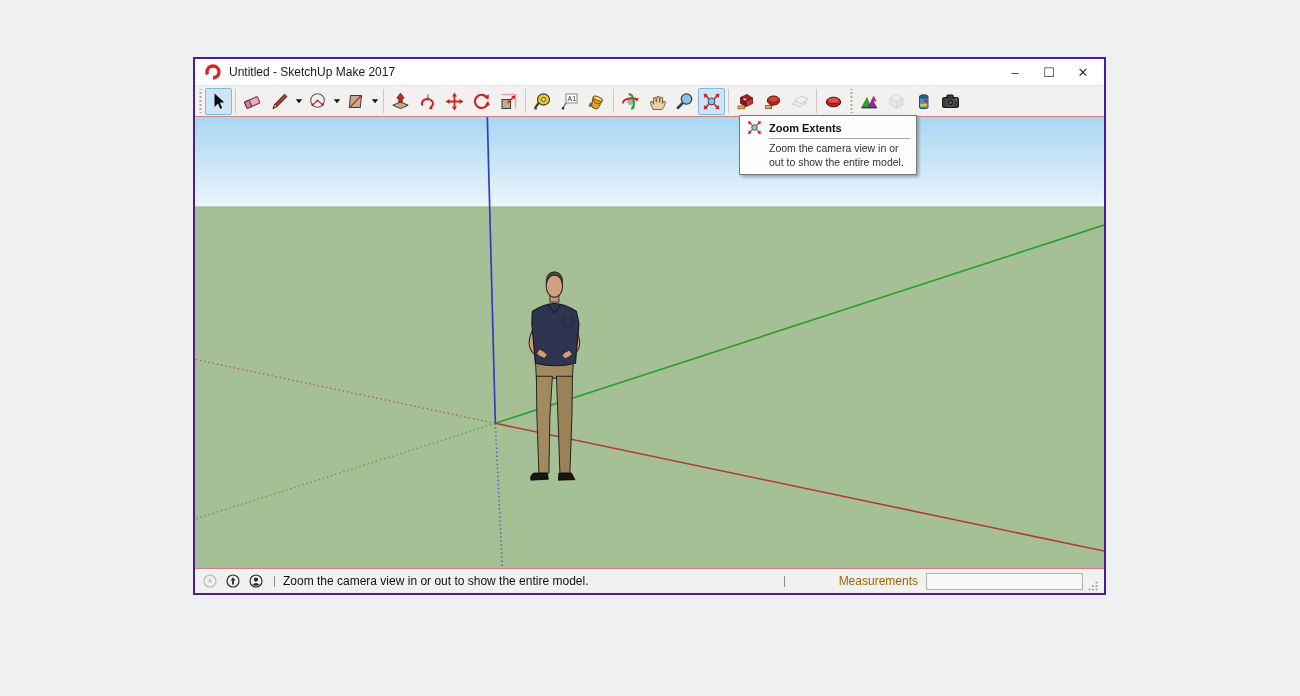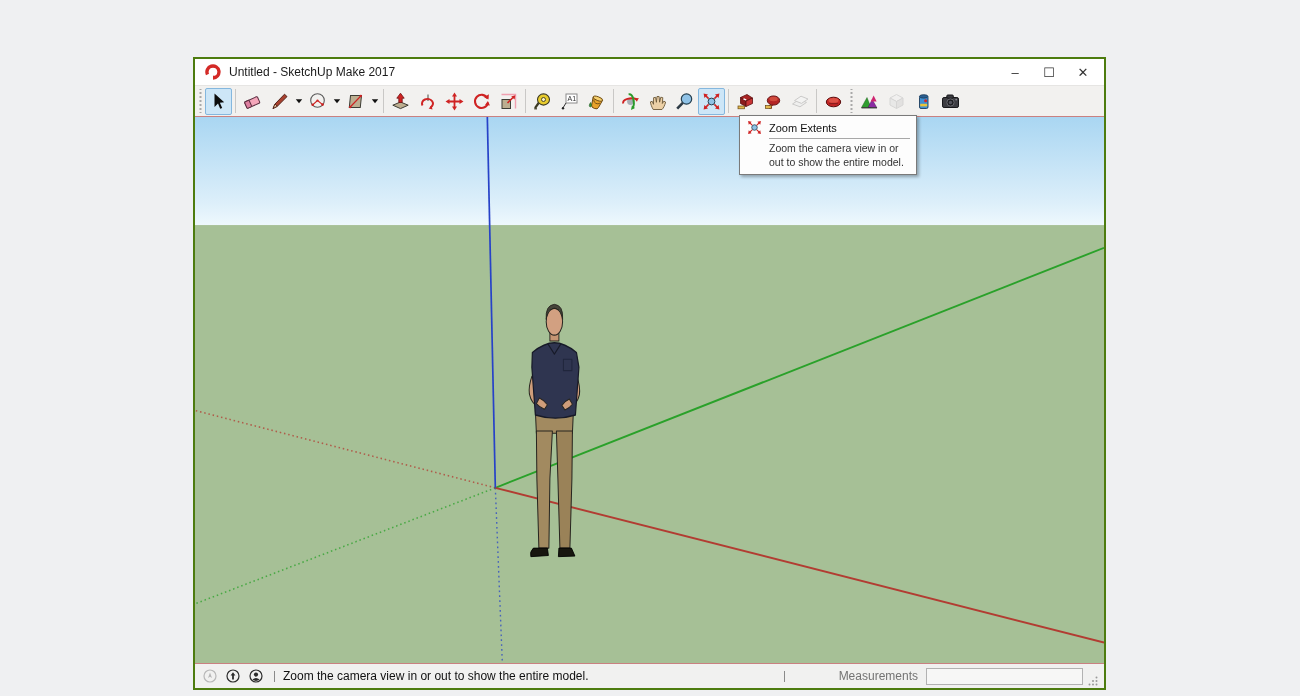--- a/index.html
+++ b/index.html
@@ -1,21 +1,21 @@
 <!DOCTYPE html>
 <html><head>
 <meta charset="utf-8">
 <style>
   * { margin:0; padding:0; box-sizing:border-box; }
   html,body { width:1300px; height:696px; overflow:hidden; }
   body { background:#eff0f2; font-family:"Liberation Sans", sans-serif; }
 
   .window {
-    position:absolute; left:193px; top:57px; width:913px; height:633px;
-    background:#ffffff; border:2px solid #4d7c0f;
+    position:absolute; left:193px; top:57px; width:913px; height:538px;
+    background:#ffffff; border:2px solid #4c1d95;
     display:flex; flex-direction:column;
   }
 
   
   .titlebar { height:26px; display:flex; align-items:center; padding:0 4px 0 10px; background:#fff; flex:0 0 auto; }
   .titlebar .logo { width:16px; height:16px; margin-right:8px; flex:0 0 auto; }
   .title-text { font-size:12px; color:#1a1a1a; }
   .win-controls { margin-left:auto; display:flex; }
   .win-btn { width:34px; height:24px; display:flex; align-items:center; justify-content:center;
              font-size:13px; color:#333; cursor:default; }
@@ -40,31 +40,31 @@
 
   
   .viewport { flex:1 1 auto; position:relative; border-top:1px solid #c98181; border-bottom:1px solid #c98181; overflow:hidden; }
   .viewport svg.scene { display:block; width:100%; height:100%; }
 
   
   .tooltip { position:absolute; left:544px; top:56px; width:178px; z-index:50;
              background:#fdfdfd; border:1px solid #7a7a7a; box-shadow:2px 2px 3px rgba(0,0,0,.3);
              padding:3px 6px 5px 6px; }
   .tt-head { display:flex; align-items:center; gap:6px; }
-  .tt-title { font-size:11px; font-weight:normal; color:#111; }
+  .tt-title { font-size:11px; font-weight:bold; color:#111; }
   .tt-sep { height:1px; background:#a8a8a8; margin:2px 0 3px 23px; }
   .tt-body { font-size:10.5px; line-height:1.3; color:#333; margin-left:23px; }
 
   
   .statusbar { height:24px; background:#f1f1f0; display:flex; align-items:center; padding:0 6px 0 8px; flex:0 0 auto; }
   .sb-icon { width:14px; height:14px; margin-right:9px; flex:0 0 auto; }
   .sb-vsep { width:1px; height:11px; background:#8a8a8a; margin:0 8px 0 2px; }
   .sb-tip { font-size:12px; color:#111; white-space:nowrap; }
   .sb-spacer { flex:1 1 auto; }
-  .sb-meas-label { font-size:12px; color:#737373; margin:0 8px 0 6px;padding-left:40px; }
+  .sb-meas-label { font-size:12px; color:#a16207; margin:0 8px 0 6px;padding-left:40px; }
   .sb-meas-input { width:157px; height:17px; border:1px solid #b2b2b2; background:#f7f7f6;
                    font-size:11px; padding:0 3px; font-family:"Liberation Sans",sans-serif; }
   .sb-grip { width:10px; height:10px; margin-left:5px; align-self:flex-end; margin-bottom:2px; }
 </style>
 </head>
 <body>
 
 <div class="window">
 
   <div class="titlebar">

